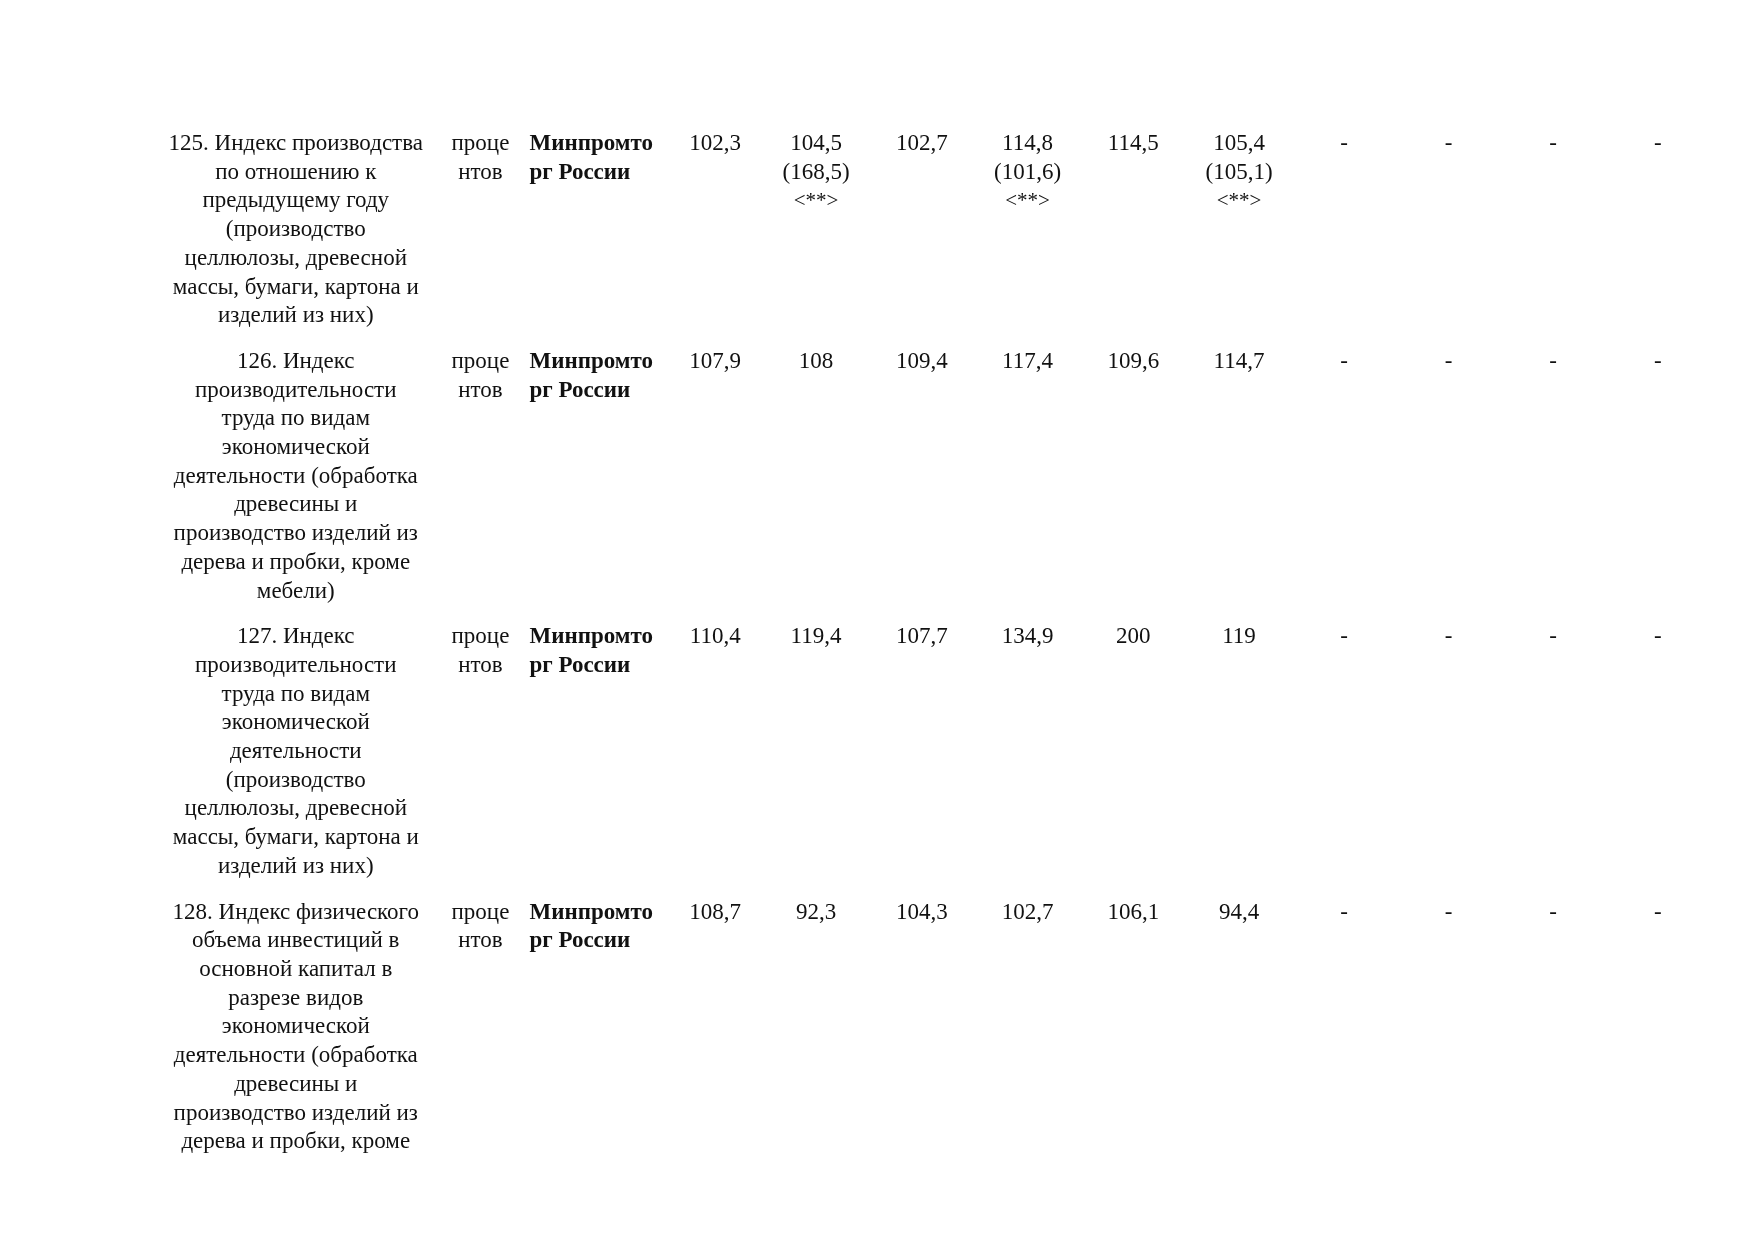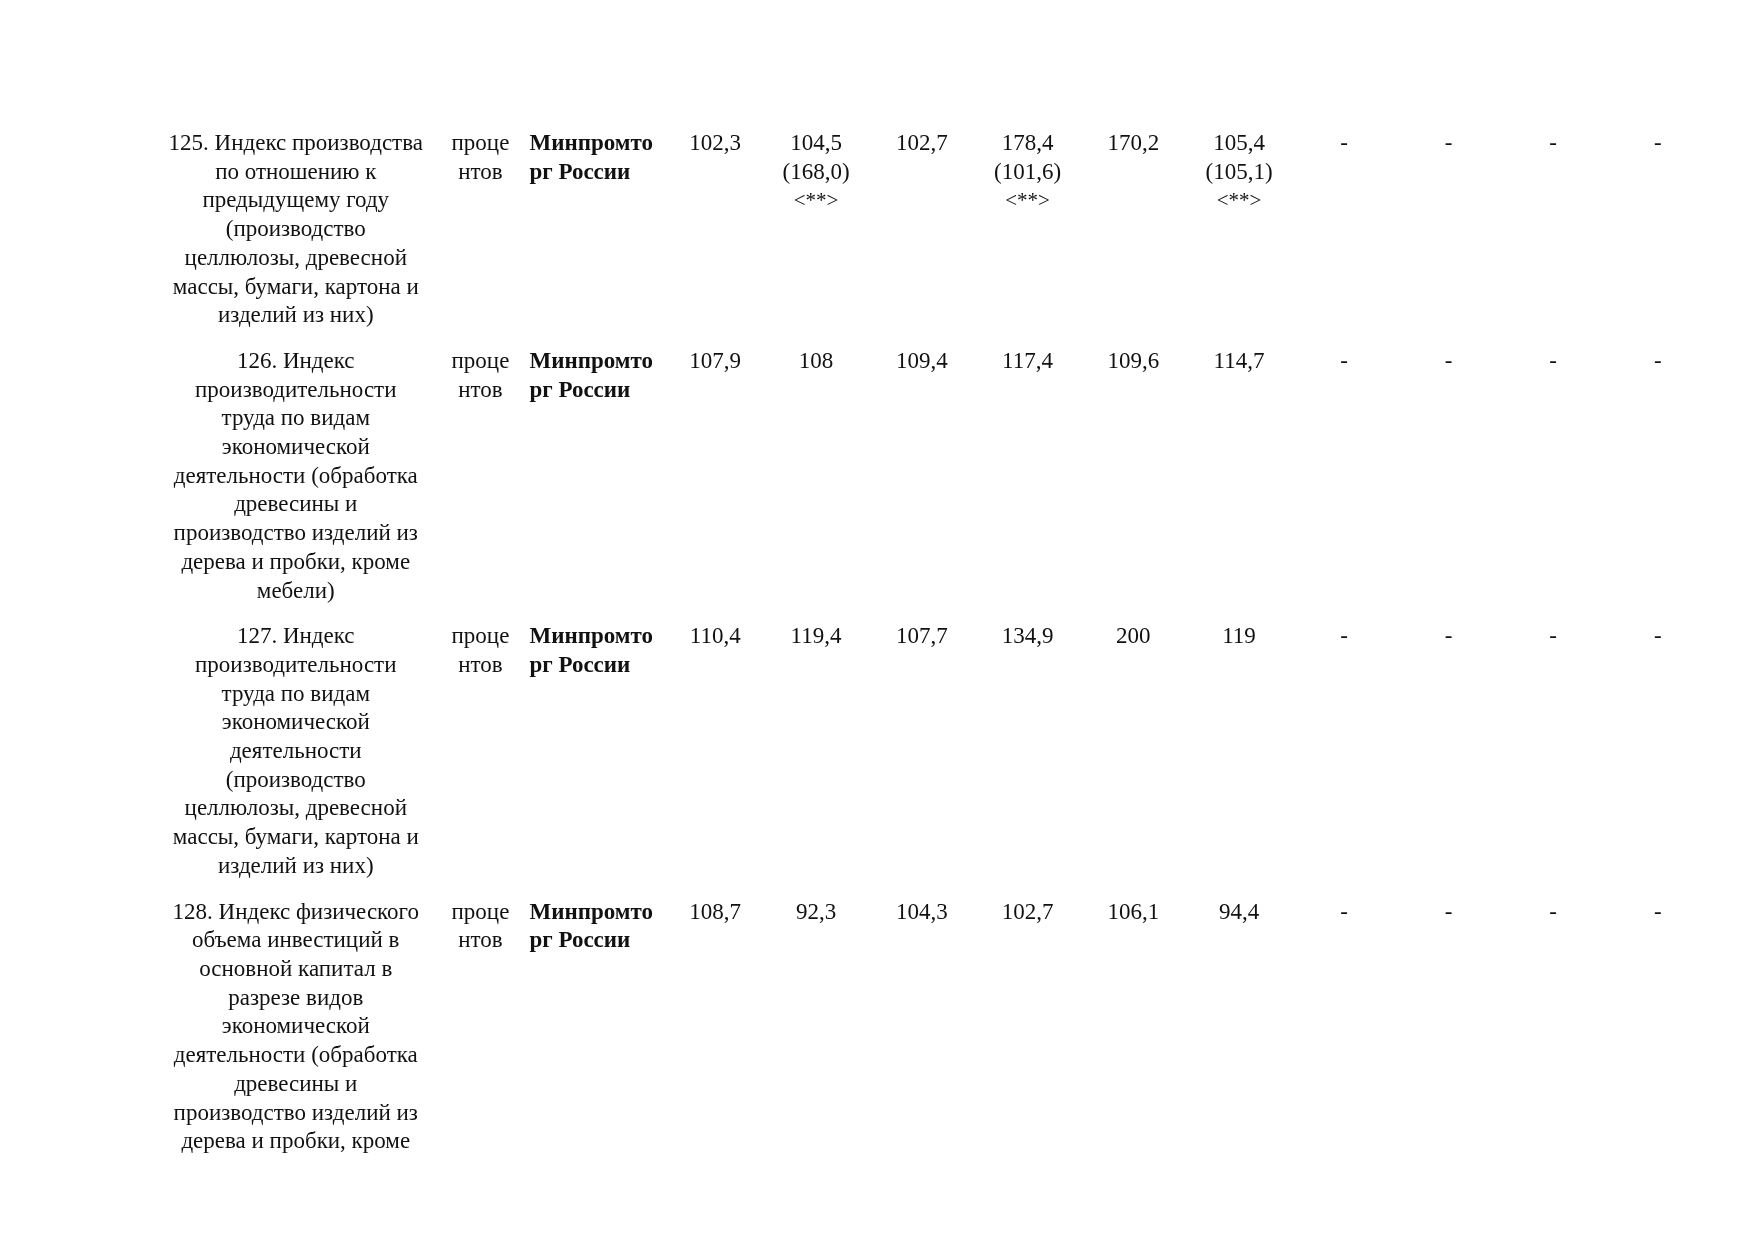--- a/index.html
+++ b/index.html
@@ -82,24 +82,24 @@
 предыдущему году
 (производство
 целлюлозы, древесной
 массы, бумаги, картона и
 изделий из них)</td>
         <td class="unit">проце
 нтов</td>
         <td class="agency">Минпромто
 рг России</td>
         <td class="val c1"><span>102,3</span></td>
-        <td class="val"><span>104,5</span><span class="sub">(168,0)</span><span class="note">&lt;**&gt;</span></td>
+        <td class="val"><span>104,5</span><span class="sub">(168,5)</span><span class="note">&lt;**&gt;</span></td>
         <td class="val"><span>102,7</span></td>
-        <td class="val"><span>178,4</span><span class="sub">(101,6)</span><span class="note">&lt;**&gt;</span></td>
-        <td class="val"><span>170,2</span></td>
+        <td class="val"><span>114,8</span><span class="sub">(101,6)</span><span class="note">&lt;**&gt;</span></td>
+        <td class="val"><span>114,5</span></td>
         <td class="val"><span>105,4</span><span class="sub">(105,1)</span><span class="note">&lt;**&gt;</span></td>
         <td class="dash">-</td>
         <td class="dash">-</td>
         <td class="dash">-</td>
         <td class="dash">-</td>
       </tr>
 
       <tr class="row">
         <td class="name">126. Индекс
 производительности

